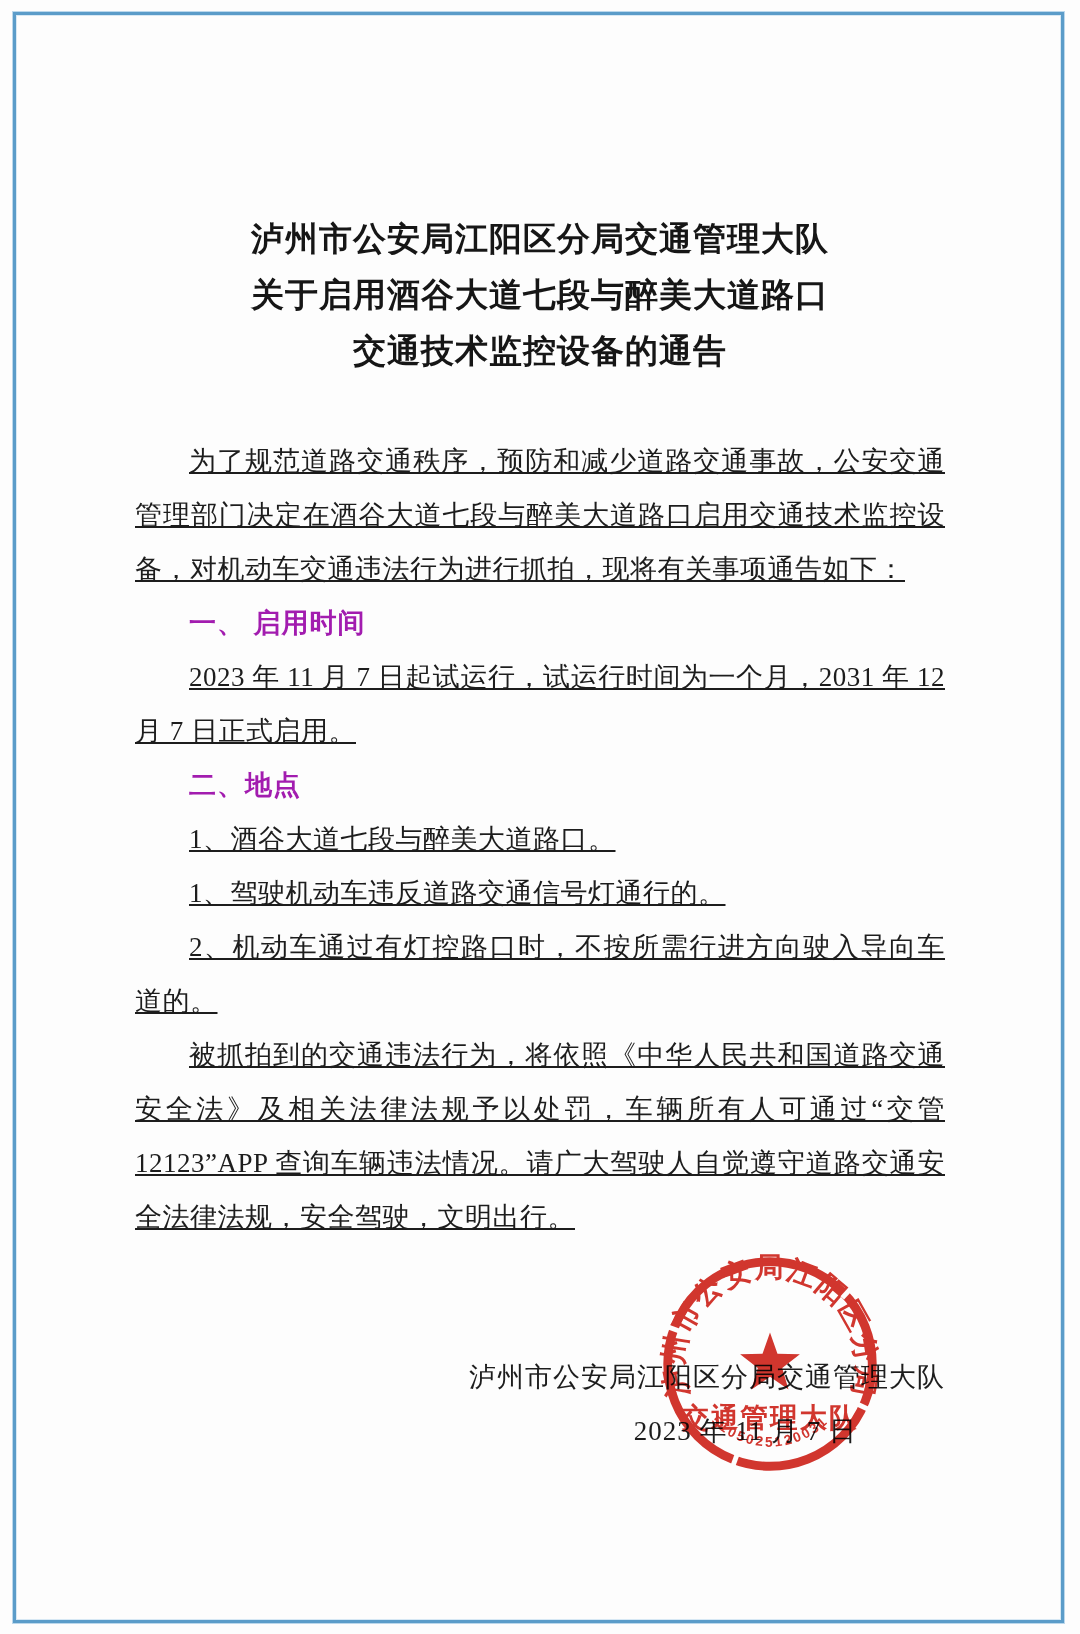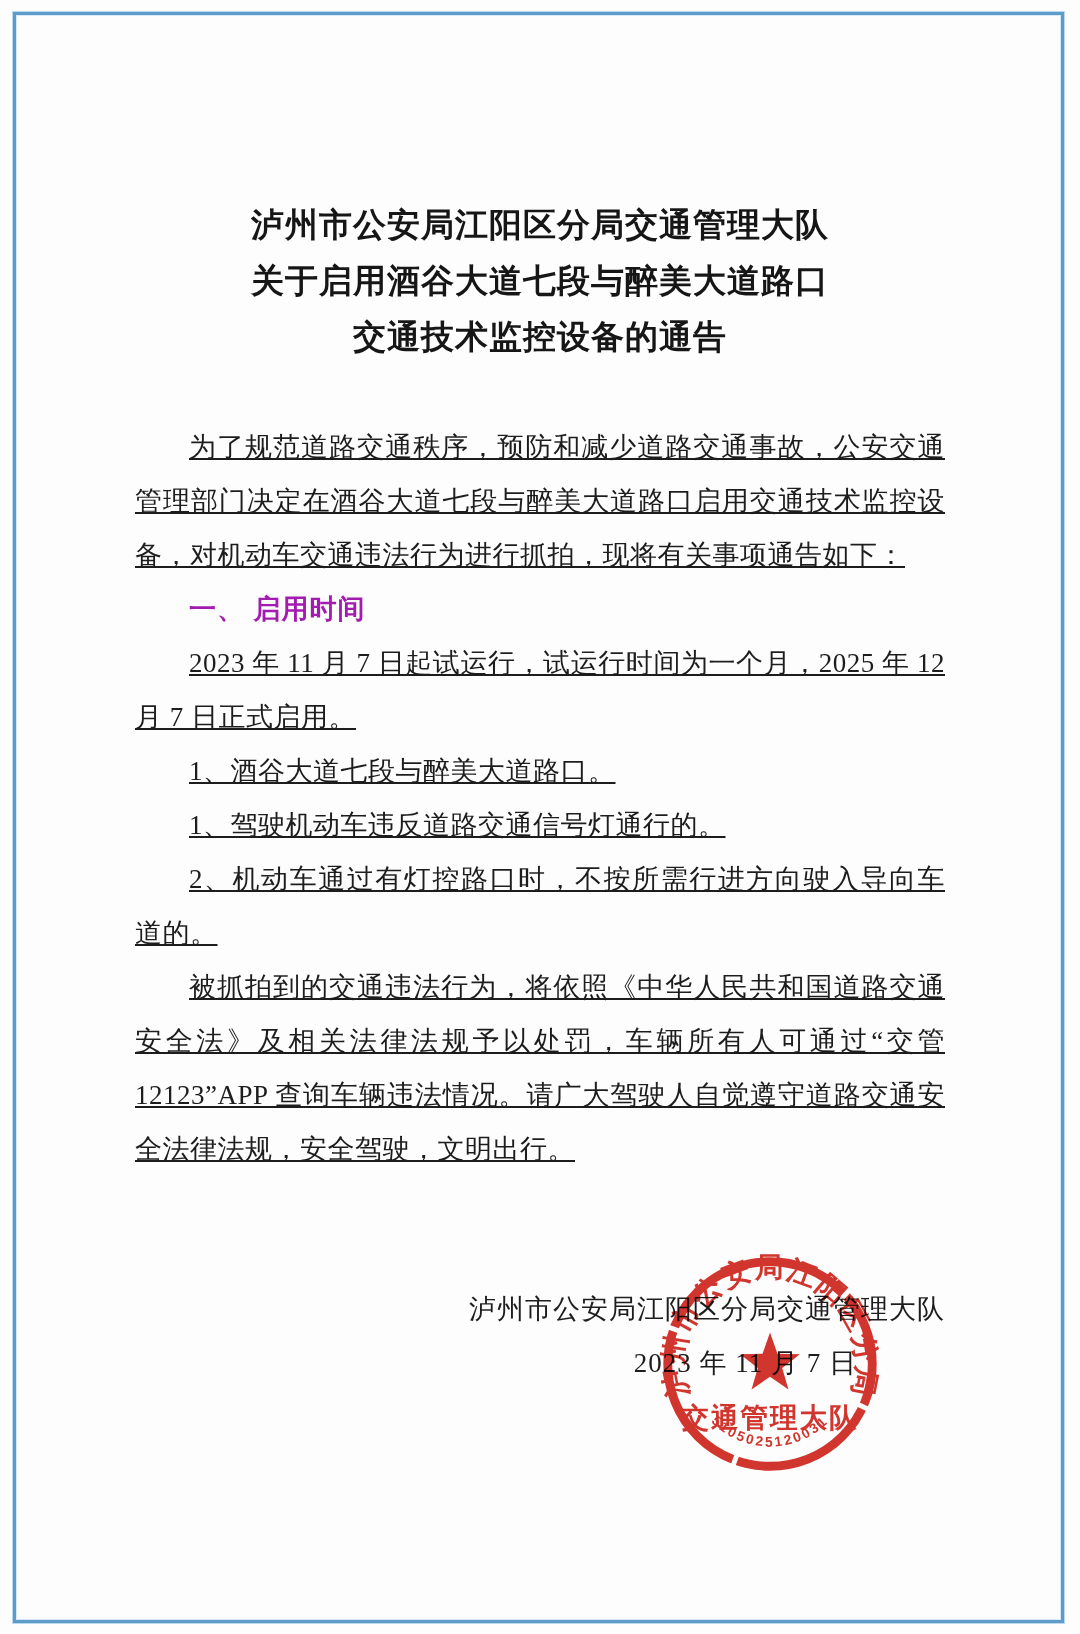--- a/index.html
+++ b/index.html
@@ -11,21 +11,21 @@
     font-family:"Liberation Serif","DejaVu Serif",serif;
     color:#1d1d1d;
   }
   .border-frame {
     position:absolute;
     left:13px; top:12px; right:16px; bottom:11px;
     border:3px solid #5b9cc9;
     box-shadow:0 0 0 1px #bcd8ec, inset 0 0 0 1px #d7e8f4;
     pointer-events:none;
   }
-  .content { position:relative; padding:0 135px; }
+  .content { position:relative; padding:14px 135px; }
   .title-block { padding-top:197px; margin-bottom:55px; }
   .title-line {
     text-align:center;
     font-weight:700;
     font-size:33px;
     line-height:56px;
     letter-spacing:1px;
     color:#161616;
   }
   .para {
@@ -83,22 +83,23 @@
 
     <div class="title-block">
       <div class="title-line">泸州市公安局江阳区分局交通管理大队</div>
       <div class="title-line">关于启用酒谷大道七段与醉美大道路口</div>
       <div class="title-line">交通技术监控设备的通告</div>
     </div>
 
     <p class="para">为了规范道路交通秩序，预防和减少道路交通事故，公安交通管理部门决定在酒谷大道七段与醉美大道路口启用交通技术监控设备，对机动车交通违法行为进行抓拍，现将有关事项通告如下：</p>
 
     <p class="heading">一、 启用时间</p>
-    <p class="para">2023 年 11 月 7 日起试运行，试运行时间为一个月，2025 年 12 月 7 日正式启用。</p>
+    <p class="para">2023 年 11 月 7 日起试运行，试运行时间为一个月，2031 年 12 月 7 日正式启用。</p>
 
+    <p class="heading">二、地点</p>
     <p class="para">1、酒谷大道七段与醉美大道路口。</p>
 
     <p class="para">1、驾驶机动车违反道路交通信号灯通行的。</p>
     <p class="para">2、机动车通过有灯控路口时，不按所需行进方向驶入导向车道的。</p>
     <p class="para">被抓拍到的交通违法行为，将依照《中华人民共和国道路交通安全法》及相关法律法规予以处罚，车辆所有人可通过“交管 12123”APP 查询车辆违法情况。请广大驾驶人自觉遵守道路交通安全法律法规，安全驾驶，文明出行。</p>
 
     <div class="signature-block">
       <div class="signature">泸州市公安局江阳区分局交通管理大队</div>
       <div class="date-line">2023 年 11 月 7 日</div>
     </div>

